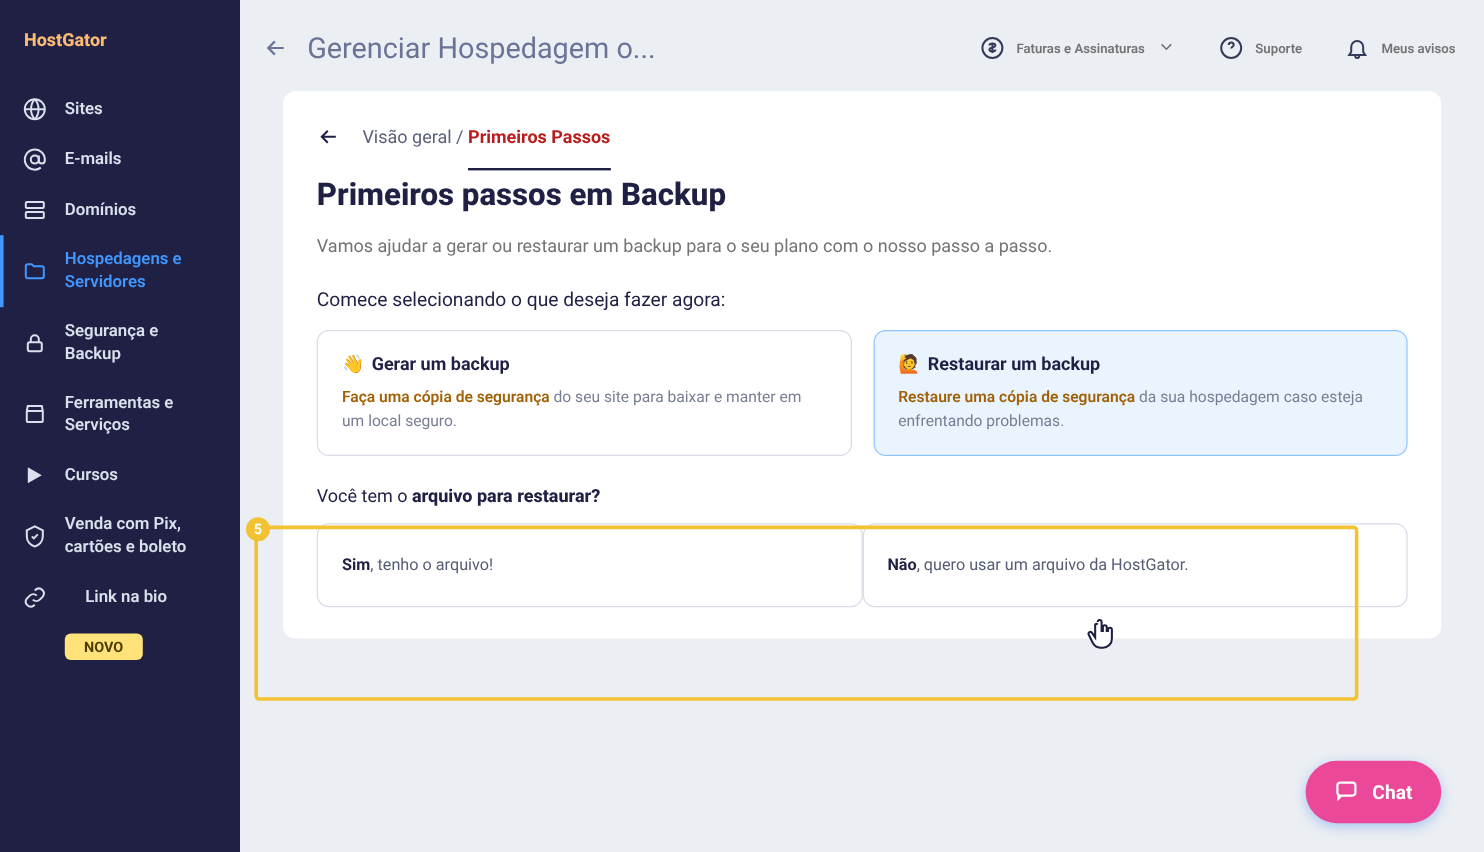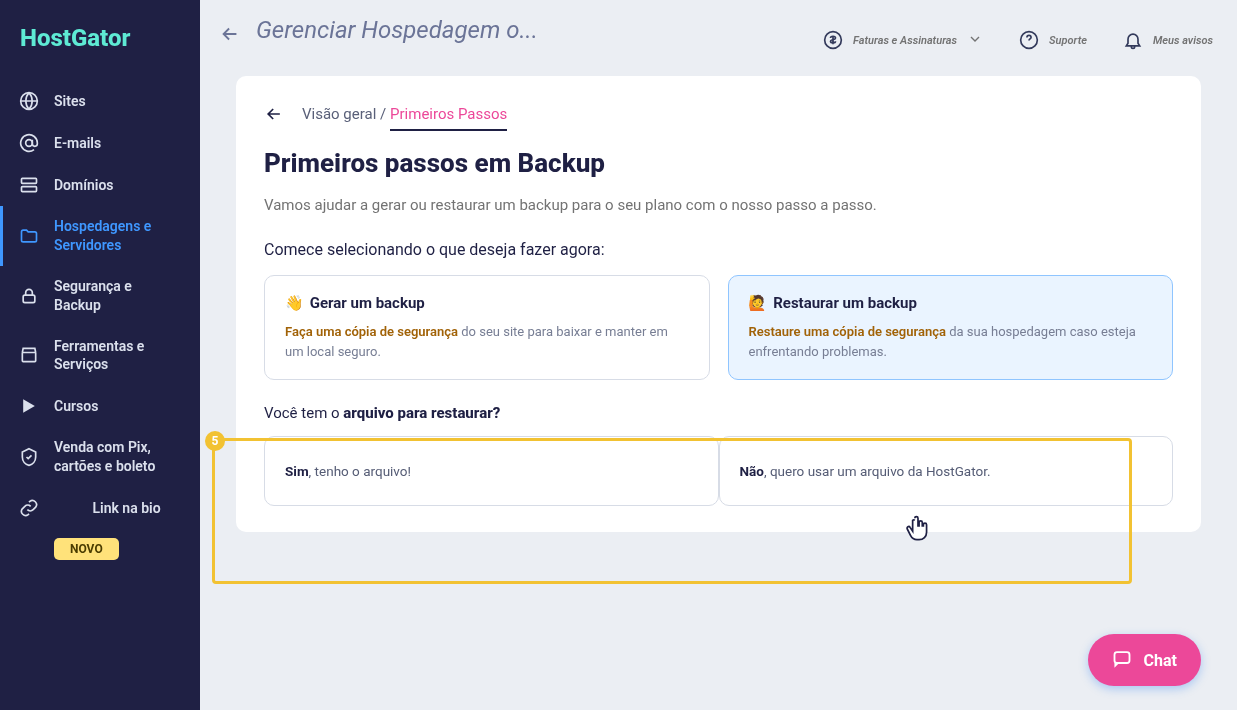--- a/index.html
+++ b/index.html
@@ -14,23 +14,23 @@
     .sidebar {
       width: 200px;
       background: #1f2044;
       color: #fff;
       display: flex;
       flex-direction: column;
       flex-shrink: 0;
     }
     .logo {
       padding: 24px 20px 28px;
-      font-size: 24px;
+      font-size: 15px;
       font-weight: 800;
-      color: #5eead4;
+      color: #fdba74;
     }
     .nav { flex: 1; }
     .nav-item {
       display: flex;
       align-items: center;
       gap: 14px;
       padding: 11px 18px;
       color: #dbe0ed;
       font-size: 14px;
       font-weight: 600;
@@ -49,29 +49,29 @@
       color: #4b3d00;
       font-size: 12px;
       font-weight: 700;
       padding: 3px 16px;
       border-radius: 5px;
       margin-left: 36px;
       margin-top: 6px;
       display: inline-block;
     }
     .nav-link-bio { flex-direction: column; align-items: flex-start; }
-    .nav-link-bio .row1 { display: flex; gap: 31px; align-items: center; width: 100%; text-align: center; }
+    .nav-link-bio .row1 { display: flex; gap: 31px; align-items: center; width: 100%; }
 
     .main { flex: 1; background: #ebeef3; display: flex; flex-direction: column; }
     .topbar {
       height: 64px;
       display: flex;
+      align-items: center;
       padding: 16px 24px 0 12px;
       gap: 8px;
-      font-style: italic;
     }
     .back-arrow {
       width: 36px; height: 36px; display:flex; align-items:center; justify-content:center;
       color: #6b7497; cursor:pointer;
     }
     .page-title-top {
       font-size: 24px;
       color: #6b7497;
       font-weight: 400;
       flex: 1;
@@ -91,24 +91,24 @@
       background: #fff;
       border-radius: 10px;
       padding: 28px 28px 26px;
     }
     .breadcrumb {
       display: flex; align-items: center; gap: 18px; margin-bottom: 24px;
     }
     .bc-back { color: #1f2044; cursor:pointer; display:flex; }
     .bc-text { color: #5a6079; font-size: 15px; }
     .bc-current {
-      color: #ec4899;
+      color: #b91c1c;
       border-bottom: 2px solid #1f2044;
-      padding-bottom: 6px;
-      font-weight: 400;
+      padding-bottom: 17px;
+      font-weight: 700;
     }
     .h1 {
       font-size: 26px; font-weight: 800; color: #1f2044; margin-bottom: 18px;
     }
     .subtitle { color: #737373; font-size: 15px; margin-bottom: 26px; }
     .h2 { font-size: 16px; font-weight: 400; color: #1f2044; margin-bottom: 16px; }
 
     .option-row { display: flex; gap: 18px; margin-bottom: 24px; }
     .option {
       flex: 1; border: 1px solid #d7dce6; border-radius: 10px;

